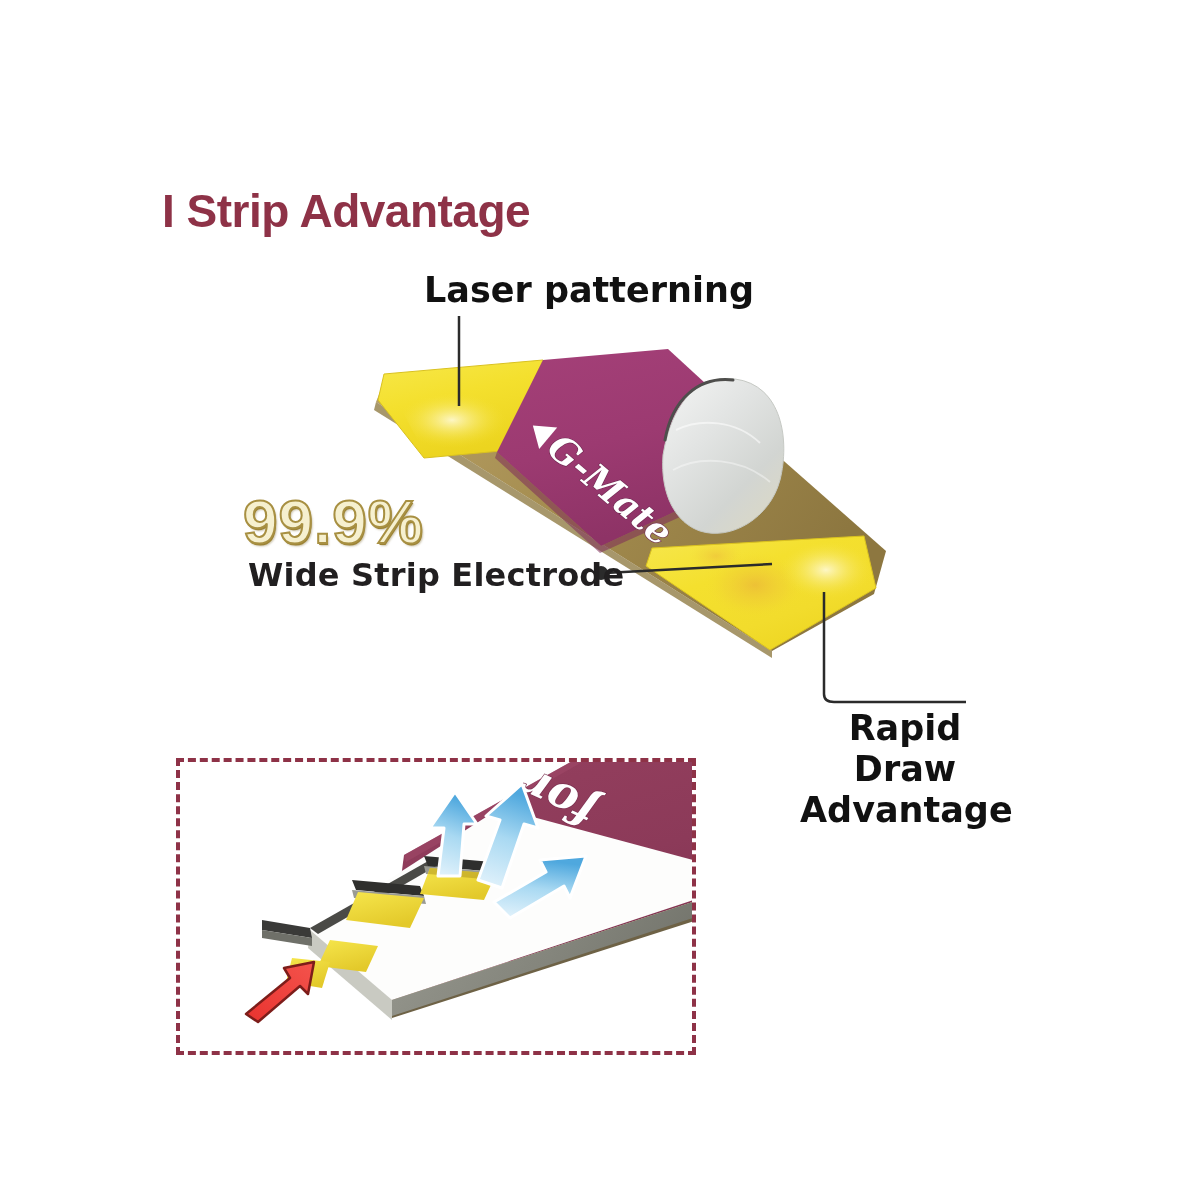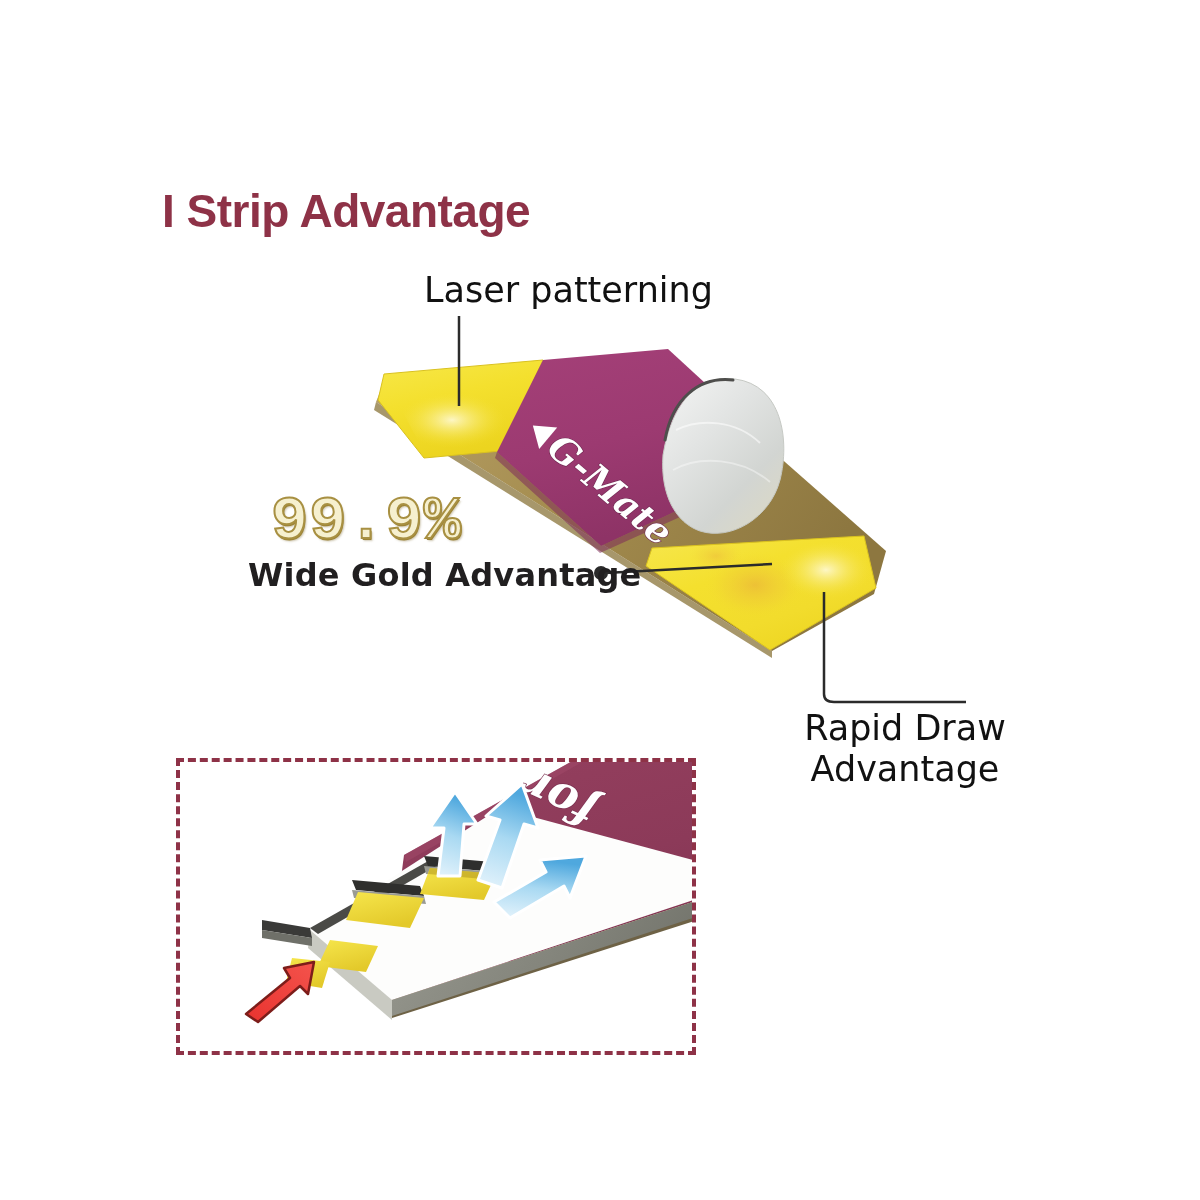--- a/index.html
+++ b/index.html
@@ -34,48 +34,47 @@
     color: #8e3247;
     white-space: nowrap;
     font-family: "Liberation Sans", "DejaVu Sans", sans-serif;
   }
 
   
   .label-plain {
     position: absolute;
     color: #111111;
     font-size: 35px;
-    font-weight: normal;
+    font-weight: bold;
     white-space: nowrap;
     line-height: 1.17;
     font-family: "DejaVu Sans", "Liberation Sans", sans-serif;
   }
   #label-laser { left: 424px; top: 270px; }
   #label-rapid {
     left: 800px; top: 708px;
     white-space: normal;
     width: 210px;
     text-align: center;
   }
   #label-rapid .l2 { display:block; }
 
   
   .gold-pct {
     position: absolute;
     left: 243px;
     top: 486px;
     font-size: 62px;
     font-weight: bold;
-    font-family: Liberation Mono, monospace;
+    font-family: Liberation Sans, sans-serif;
     letter-spacing: 1px;
     color: #f6f0cf;
     -webkit-text-stroke: 2px #a89042;
     text-shadow: 1px 2px 0 #9c8335, 2px 3px 2px rgba(120,100,40,0.35);
     white-space: nowrap;
-    margin-left: 28px;
   }
   .wide-gold {
     position: absolute;
     left: 248px;
     top: 556px;
     font-size: 32px;
     font-weight: bold;
     color: #211f20;
     letter-spacing: 0.2px;
     white-space: nowrap;
@@ -206,21 +205,21 @@
     <line x1="459" y1="316" x2="459" y2="406" stroke="#2b2b2b" stroke-width="2.5"></line>
     <circle cx="601" cy="573" r="7" fill="#2b2b2b"></circle>
     <line x1="605" y1="573" x2="772" y2="564" stroke="#2b2b2b" stroke-width="2.5"></line>
     <path d="M 824,592 L 824,694 Q 824,702 834,702 L 966,702" fill="none" stroke="#2b2b2b" stroke-width="2.5"></path>
   </svg>
 
   <div class="label-plain" id="label-laser">Laser patterning</div>
 
   <div class="gold-pct">99.9%</div>
 
-  <div class="wide-gold">Wide Gold Advantage</div>
+  <div class="wide-gold">Wide Strip Electrode</div>
 
   <div class="label-plain" id="label-rapid"><span class="l1">Rapid Draw</span><span class="l2">Advantage</span></div>
 
   <div class="inset-box"></div>
 
   <svg class="layer pointer-off" viewBox="0 0 1200 1200">
     <defs>
       <clipPath id="insetClip">
         <rect x="180" y="762" width="512" height="289"></rect>
       </clipPath>

